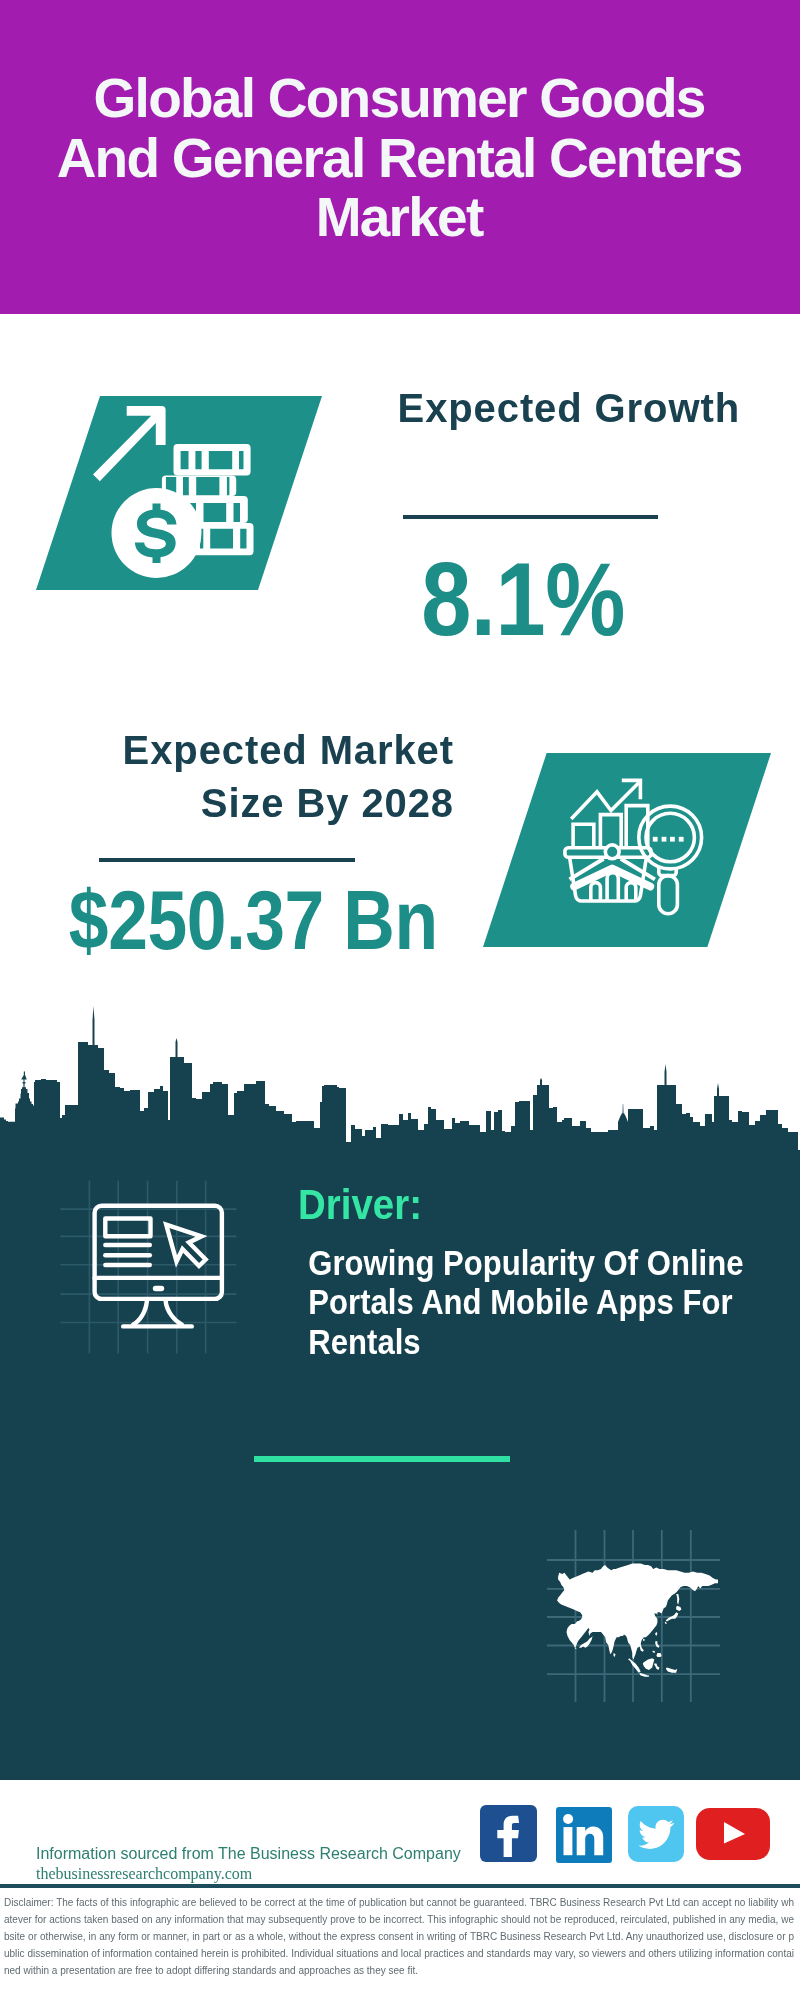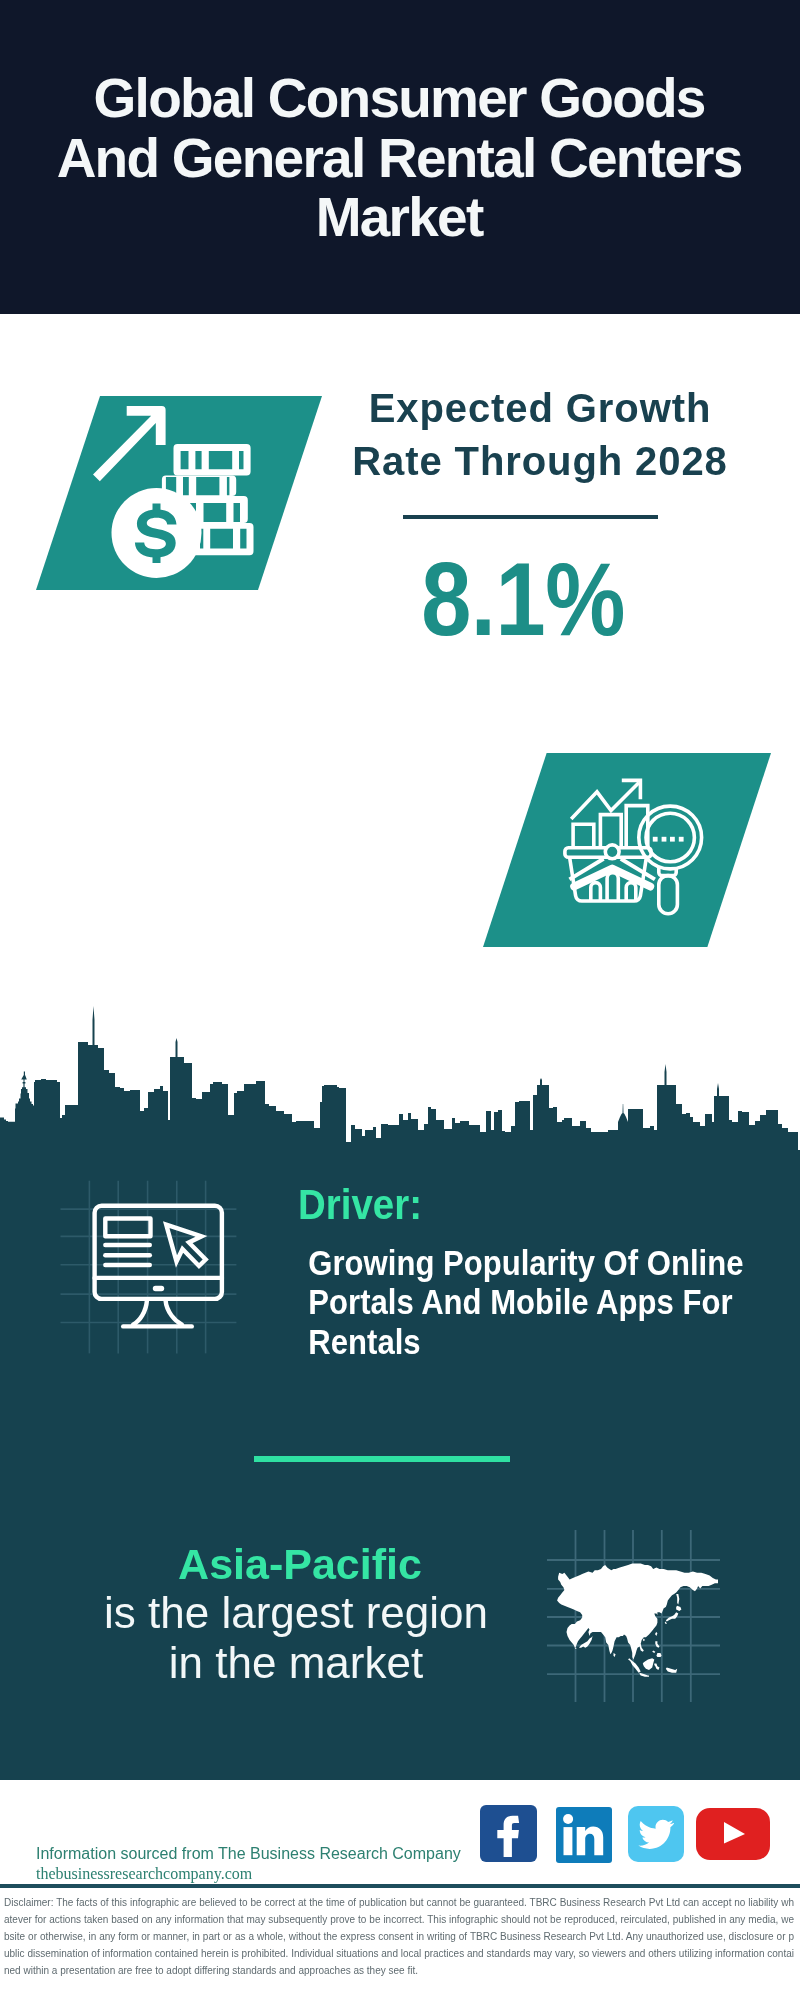--- a/index.html
+++ b/index.html
@@ -1,33 +1,33 @@
 <!DOCTYPE html>
 <html><head>
 <meta charset="utf-8">
 <style>
   html,body{margin:0;padding:0;}
   body{width:800px;height:2000px;background:#ffffff;font-family:"Liberation Sans",sans-serif;overflow:hidden;}
   .page{position:relative;width:800px;height:2000px;background:#fff;overflow:hidden;}
 
   
-  .header{position:absolute;left:0;top:0;width:800px;height:314px;background:#0f172a;}
+  .header{position:absolute;left:0;top:0;width:800px;height:314px;background:#a21caf;}
   .header-title{position:absolute;left:20px;top:69px;width:760px;
     font-size:55px;font-weight:bold;line-height:59.5px;color:#f4f7f8;text-align:center;
     letter-spacing:-1.75px;}
   .header-title span{padding-right:1.75px;}
 
   
   .para-1{position:absolute;left:36px;top:396px;width:286px;height:194px;}
   .para-1 .shape{width:100%;height:100%;background:#1c9089;
      clip-path:polygon(22.38% 0%, 100% 0%, 77.62% 100%, 0% 100%);}
   .icon-money{position:absolute;left:57px;top:9px;width:162px;height:176px;}
 
   .stat1{position:absolute;left:340px;top:382px;width:400px;text-align:center;}
-  .stat-label{font-size:40px;font-weight:bold;color:#19414f;line-height:53px;letter-spacing:0.9px;}
+  .stat-label{font-size:40px;font-weight:bold;color:#19414f;line-height:53px;letter-spacing:0.9px;text-align:right;}
   .stat-rule{width:255px;height:4px;background:#19414f;}
   .stat-value{font-size:88px;font-weight:bold;color:#1d8e87;line-height:86px;letter-spacing:-0.5px;white-space:nowrap;}
   .stat1 .stat-rule{position:absolute;left:63px;top:133px;}
   .stat1 .stat-value{position:absolute;left:-10px;top:168px;width:386px;font-size:103px;line-height:100px;
       transform:scaleX(0.875);transform-origin:50% 0;}
 
   
   .stat2{position:absolute;left:54px;top:724px;width:400px;text-align:center;}
   .stat2 .stat-rule{position:absolute;left:45px;top:134px;width:256px;}
   .stat2 .stat-value{position:absolute;left:-13px;top:156px;width:398px;font-size:83px;line-height:82px;
@@ -113,25 +113,30 @@
 
         <circle cx="63.5" cy="128" r="45"></circle>
       </g>
       <g fill="#1c9089">
         <path d="M59.5 98.5 h8 v7.2 h-8 Z M59.5 150.5 h8 v7.4 h-8 Z"></path>
         <path d="M63.5 104.4 c-11.8 0 -19.6 5.9 -19.6 14.3 c0 8 6.3 11.8 16.8 13.7 c9.2 1.6 12.2 3.2 12.2 6.3 c0 3.5 -3.9 5.6 -10.4 5.6 c-7.3 0 -11 -2.3 -11.3 -6.7 h-9.3 c0.3 9.3 7.8 15 20.6 15 c12.6 0 20.2 -5.8 20.2 -14.5 c0 -8.2 -5.8 -11.8 -17.3 -13.9 c-8.9 -1.6 -11.6 -3.1 -11.6 -6.1 c0 -3.3 3.6 -5.4 9.7 -5.4 c6.5 0 10.2 2.4 10.7 6.7 h9.3 c-0.5 -9 -7.6 -15 -19.6 -15 Z"></path>
       </g>
     </svg>
   </div>
   <div class="stat1">
-    <div class="stat-label"><span>Expected Growth</span><br><span>Rate Through 2028</span></div>
+    <div class="stat-label"><span>Expected Growth</span><br></div>
     <div class="stat-rule"></div>
     <div class="stat-value">8.1%</div>
   </div>
 
+  <div class="stat2">
+    <div class="stat-label"><span>Expected Market</span><br><span>Size By 2028</span></div>
+    <div class="stat-rule"></div>
+    <div class="stat-value">$250.37 Bn</div>
+  </div>
   <div class="para-2">
     <div class="shape"></div>
     <svg class="icon-market" viewBox="0 0 142 142">
       <g fill="none" stroke="#ffffff" stroke-width="3.6" stroke-linecap="butt" stroke-linejoin="miter">
 
         <polyline points="8.2,42 34,14.8 48,33.5 76,5.4"></polyline>
         <polyline points="58.8,3.4 77.4,3.4 77.4,22.2"></polyline>
 
         <polyline points="10.1,72 10.1,47.2 30.8,47.2 30.8,72"></polyline>
         <polyline points="37.4,72 37.4,37.6 58.2,37.6 58.2,72"></polyline>
@@ -201,24 +206,20 @@
         <path stroke-linejoin="miter" d="M106.2 46.6 L141.6 58.3 L128.9 64.5 L145.7 81.5 L139 88 L122.5 71 L116.5 83.5 Z"></path>
       </g>
     </svg>
   </div>
   <div class="driver-text">
     <div class="driver-heading">Driver:</div>
     <div class="driver-body"><span>Growing Popularity Of Online</span><br><span>Portals And Mobile Apps For</span><br><span>Rentals</span></div>
   </div>
   <div class="mid-rule"></div>
 
-  <div class="region-text">
-    <div class="region-highlight">Asia-Pacific</div>
-    <div class="region-lines"><span>is the largest region</span><br><span>in the market</span></div>
-  </div>
   <div class="map-wrap">
     <svg viewBox="0 0 174 176" width="174" height="176">
       <g stroke="#3d6878" stroke-width="1.8" fill="none">
         <path d="M28.5 2 V174"></path>
         <path d="M57.5 2 V174"></path>
         <path d="M86 2 V174"></path>
         <path d="M114.8 2 V174"></path>
         <path d="M143.8 2 V174"></path>
         <path d="M0 32 H173"></path>
         <path d="M0 60.8 H173"></path>

